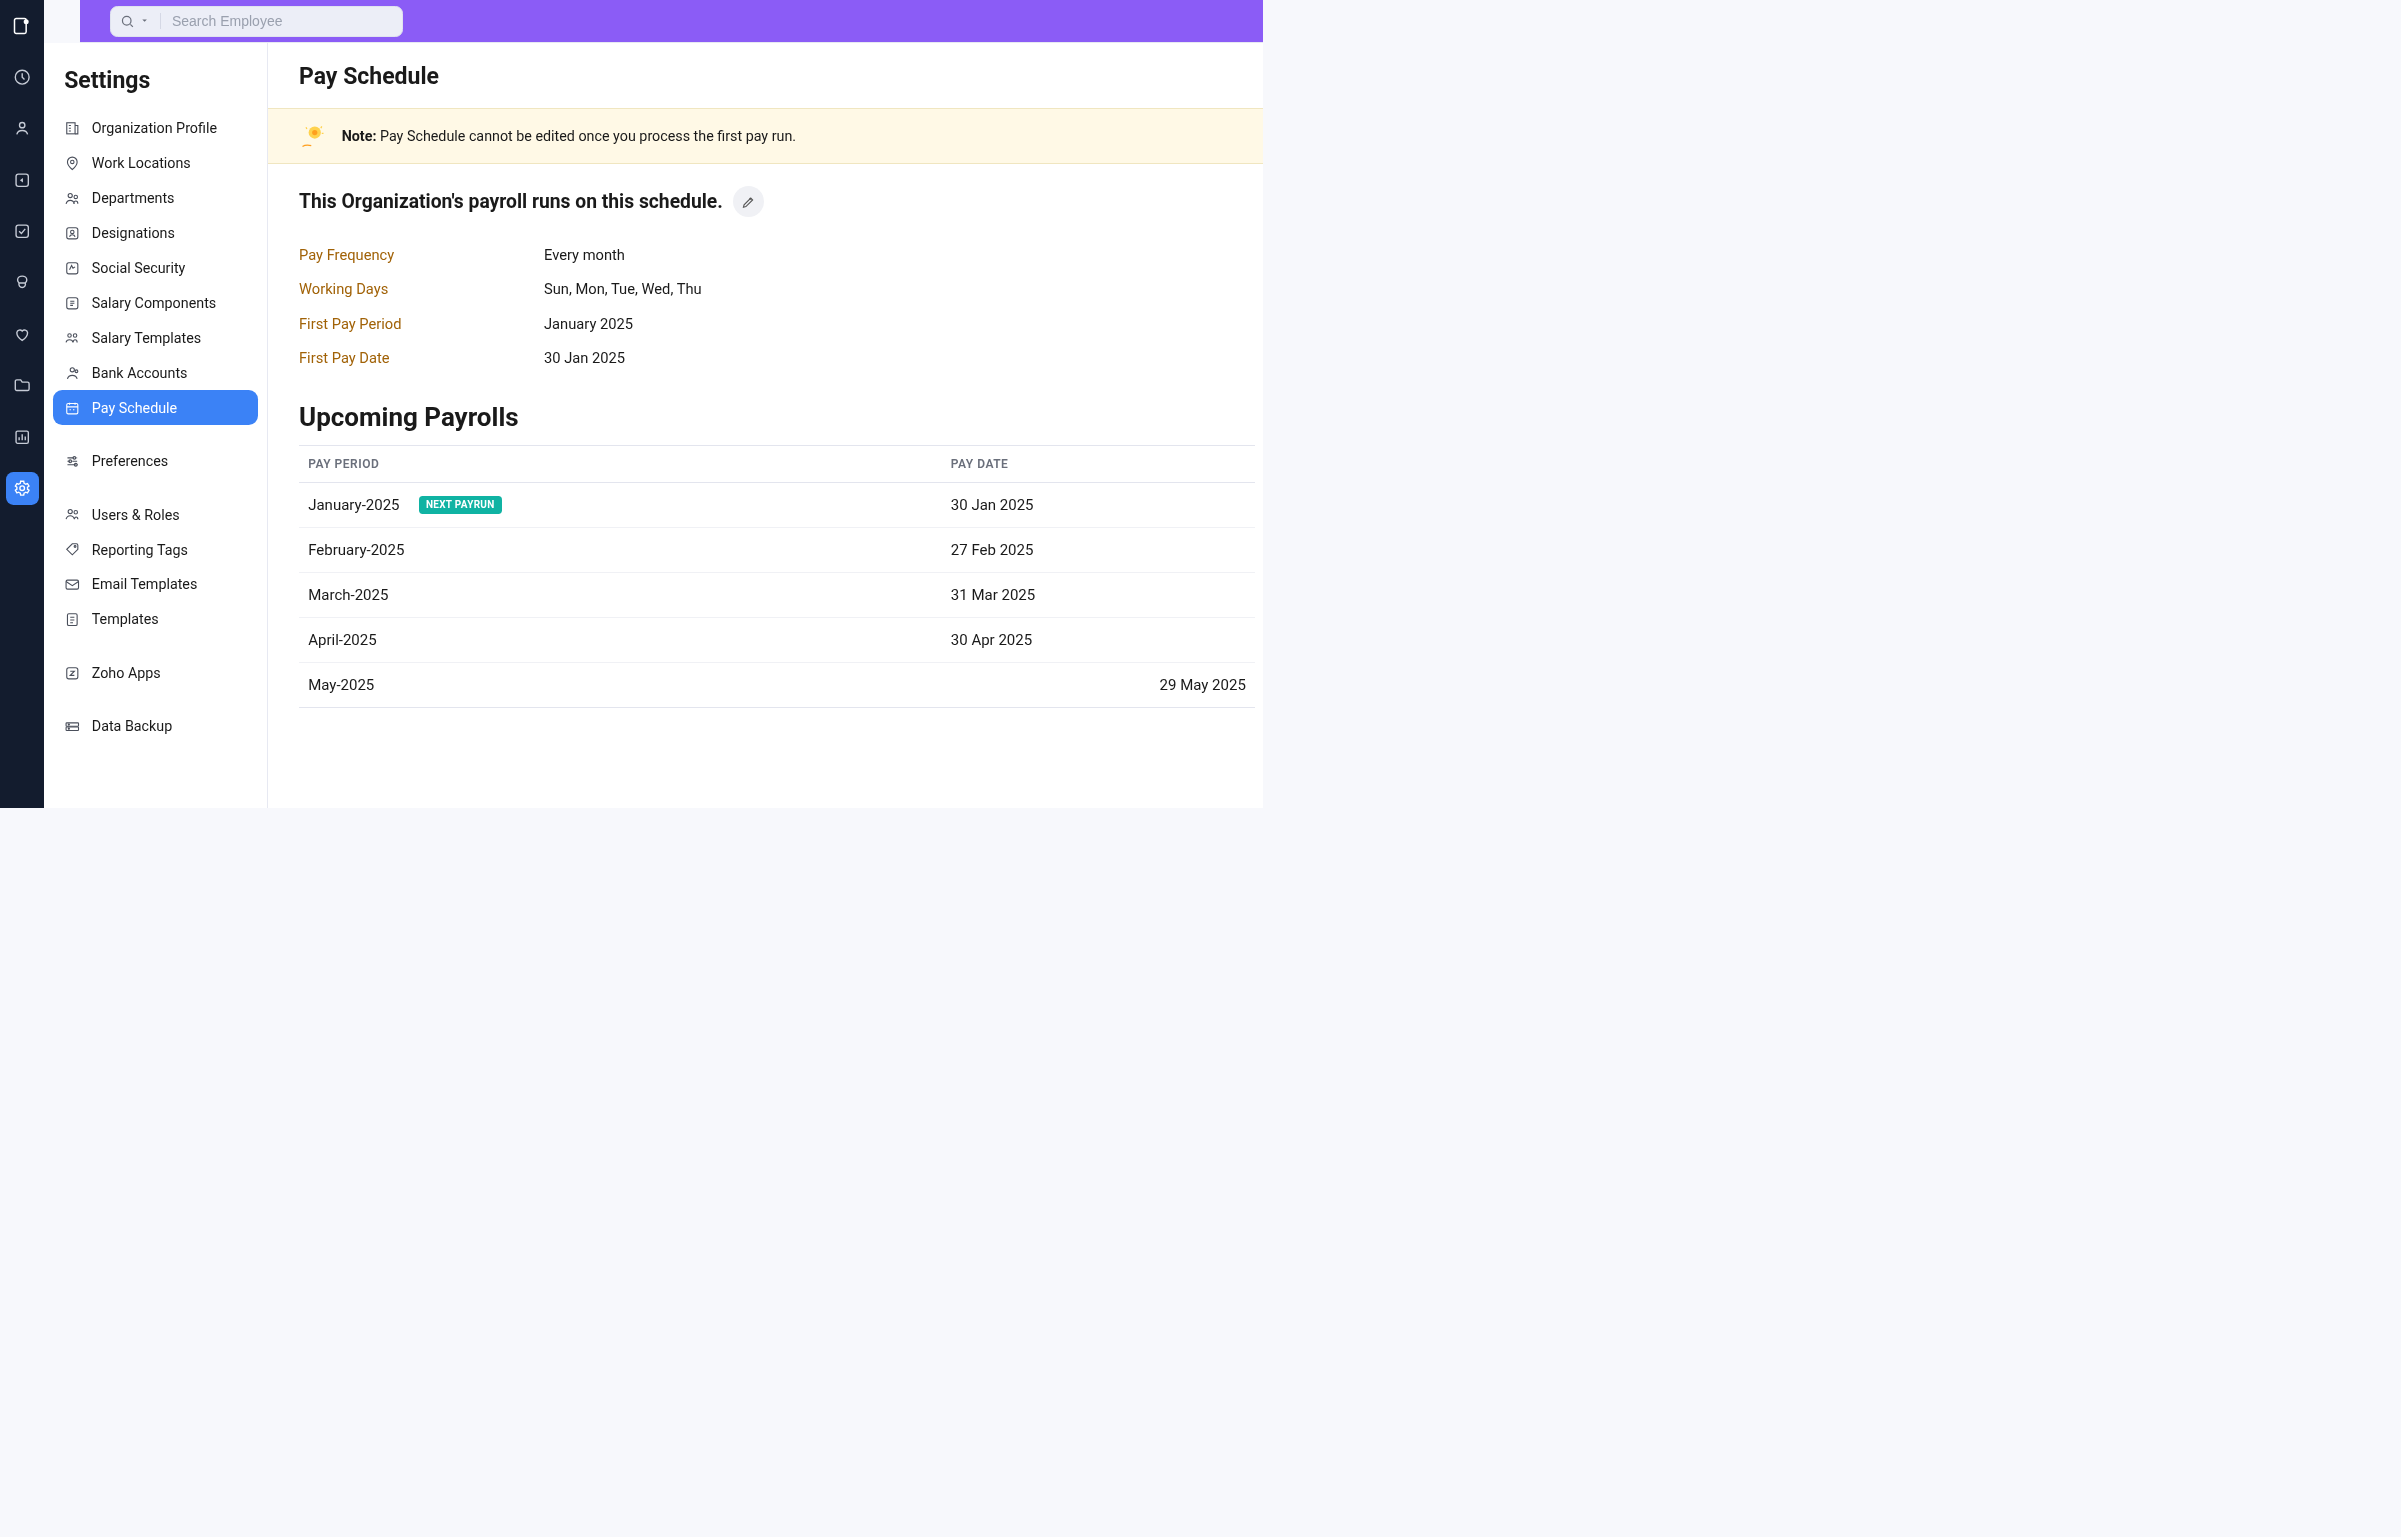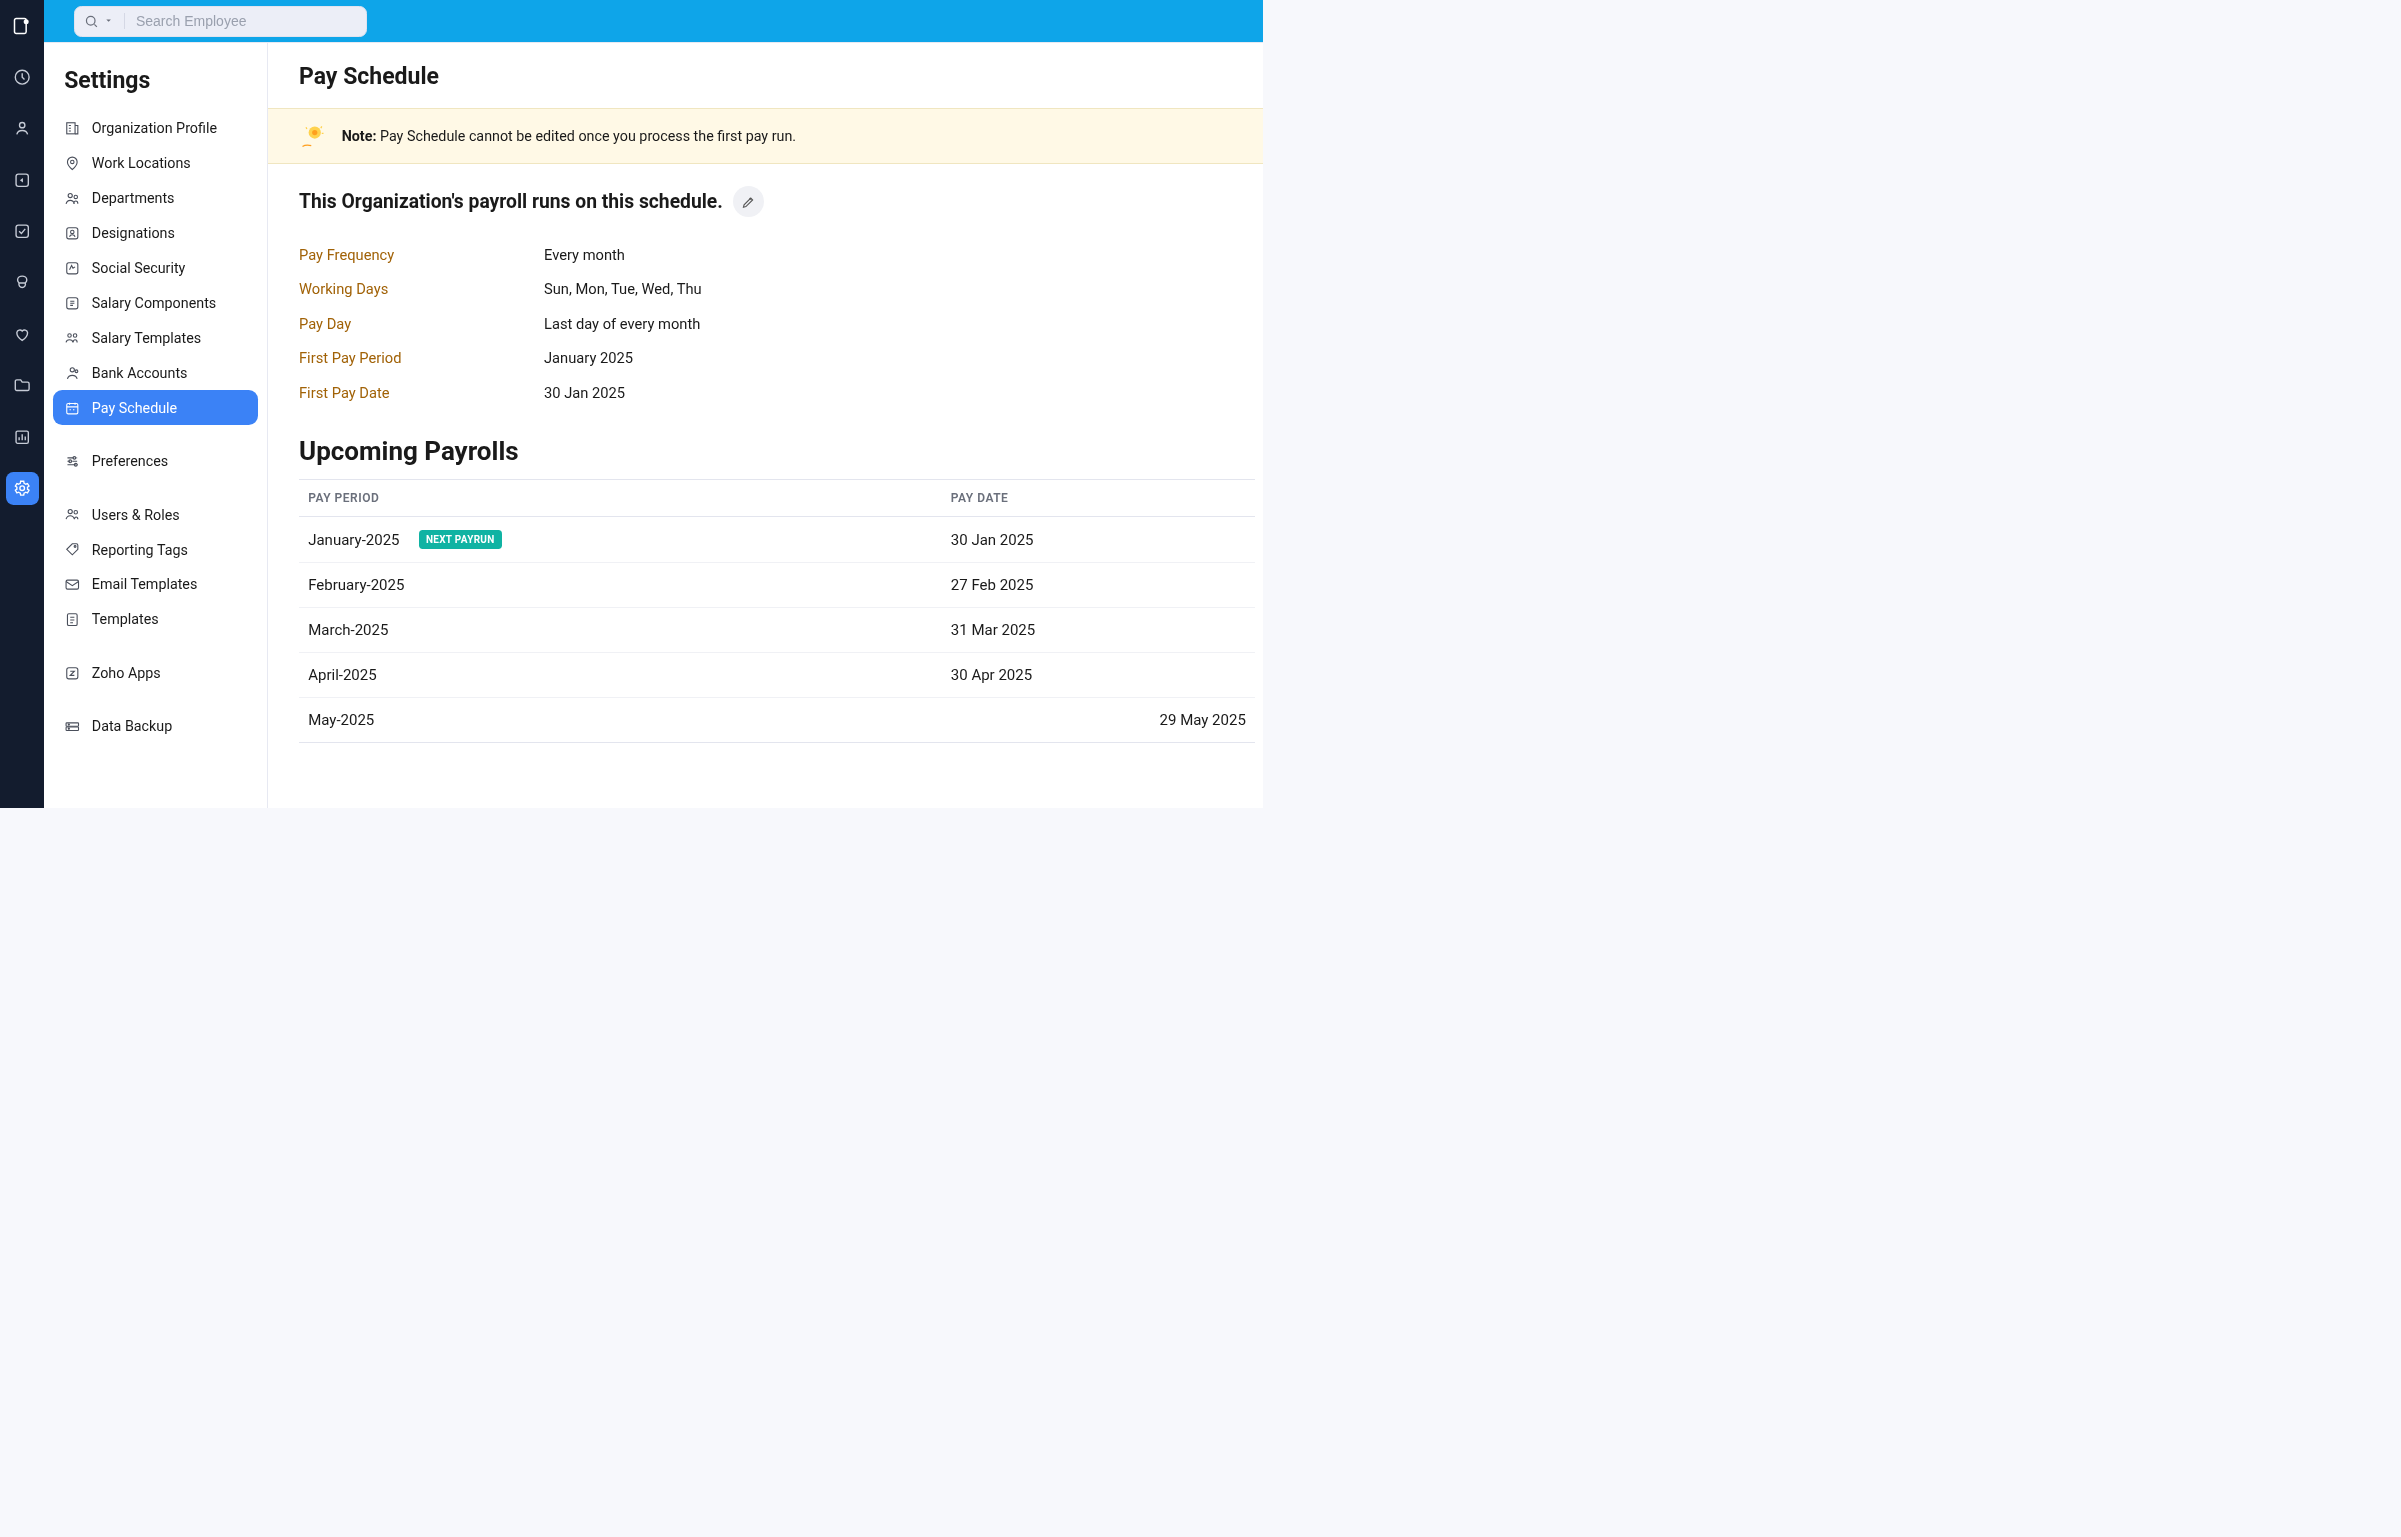--- a/index.html
+++ b/index.html
@@ -34,24 +34,25 @@
 }
 .rail-item.active { background: #3b82f6; color: #fff; }
 .rail-item svg { width: 18.4px; height: 18.4px; }
 .rail-logo { color: #fff; }
 .rail-logo svg { width: 20px; height: 20px; }
 
 
 .mainwrap { flex: 1; display: flex; flex-direction: column; min-width:0; }
 .topbar {
   height: 43px;
-  background: #0ea5e9;
+  background: #8b5cf6;
   border-bottom: 0.9px solid #e7e9f2;
   display: flex; align-items: center;
   padding-left: 29.5px;
+  margin-left: 36px;
 }
 .search {
   display: flex; align-items: center;
   background: #eceef7;
   border: 0.9px solid #e0e3ef;
   border-radius: 7.4px;
   height: 31px;
   width: 293px;
   padding: 0 9.2px;
   color: #6a6f7b;
@@ -403,24 +404,20 @@
             </div>
           </div>
 
           <div class="kv">
             <div class="k">Pay Frequency</div>
             <div class="v">Every month</div>
           </div>
           <div class="kv">
             <div class="k">Working Days</div>
             <div class="v">Sun, Mon, Tue, Wed, Thu</div>
-          </div>
-          <div class="kv">
-            <div class="k">Pay Day</div>
-            <div class="v">Last day of every month</div>
           </div>
           <div class="kv">
             <div class="k">First Pay Period</div>
             <div class="v">January 2025</div>
           </div>
           <div class="kv">
             <div class="k">First Pay Date</div>
             <div class="v">30 Jan 2025</div>
           </div>
 

